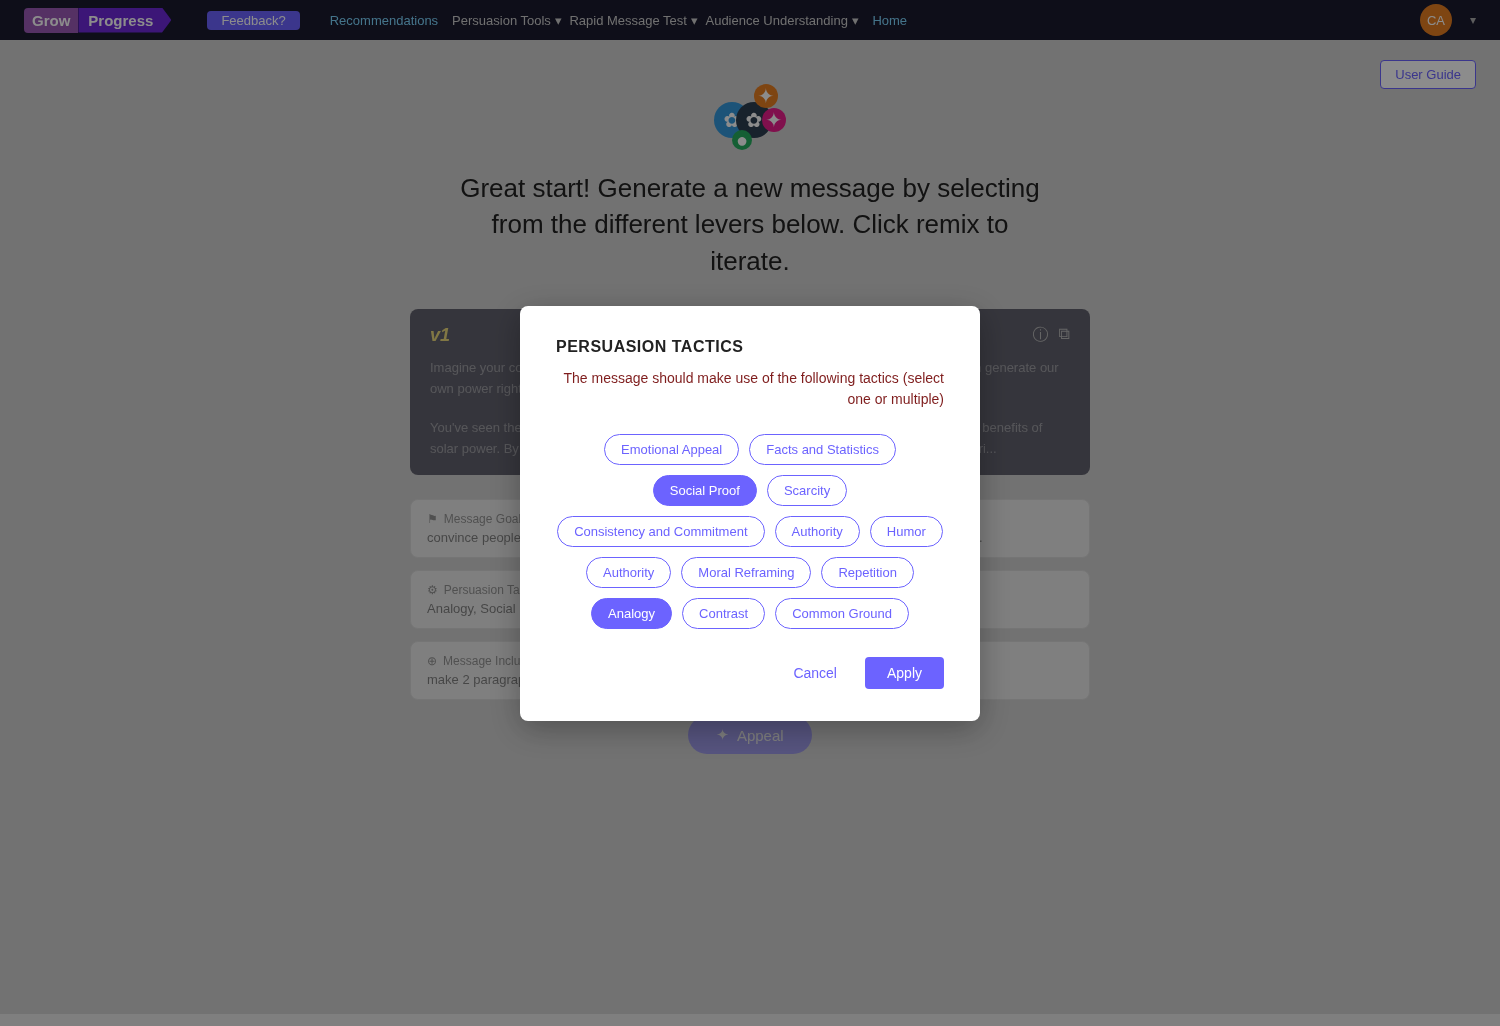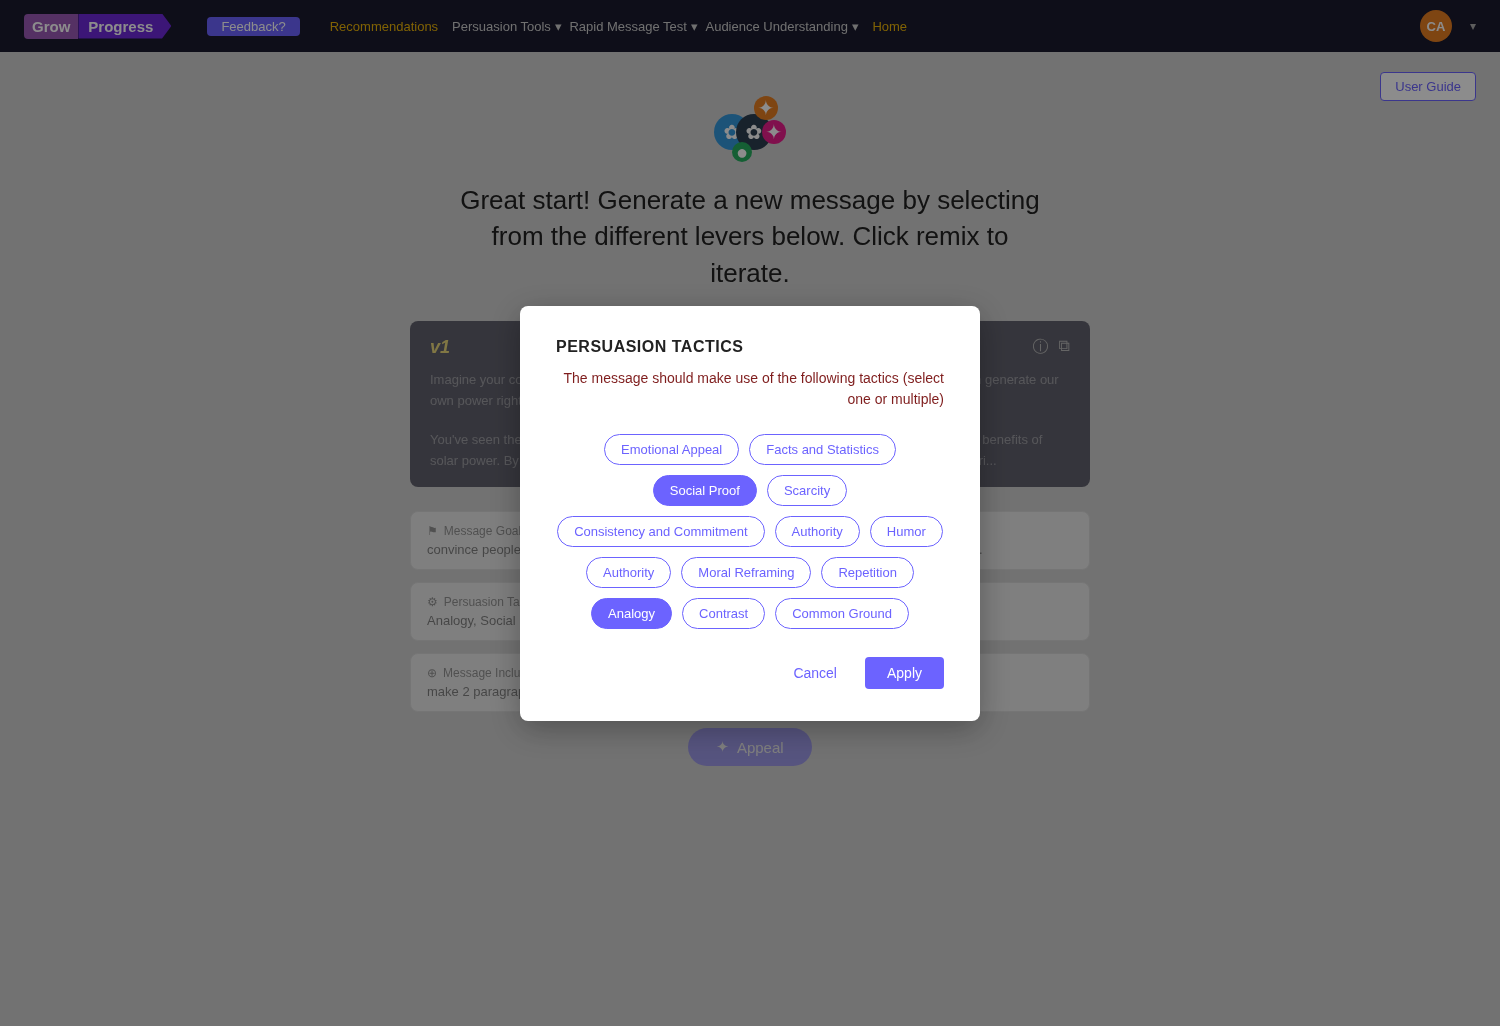--- a/index.html
+++ b/index.html
@@ -4,21 +4,21 @@
   <style>
     * { box-sizing: border-box; margin: 0; padding: 0; }
     body { font-family: -apple-system, BlinkMacSystemFont, 'Segoe UI', sans-serif; background: #e8e8e8; min-height: 100vh; }
 
     
     .navbar {
       background: #1a1a2e;
       display: flex;
       align-items: center;
       padding: 0 24px;
-      height: 52px;
+      height: 40px;
       gap: 16px;
     }
     .logo-wrap {
       display: flex;
       align-items: center;
       gap: 0;
       margin-right: 12px;
     }
     .logo-grow {
       background: #9b59b6;
@@ -49,39 +49,39 @@
       margin-left: 8px;
     }
     .nav-links {
       display: flex;
       align-items: center;
       gap: 8px;
       list-style: none;
       margin-left: 8px;
     }
     .nav-links li a {
-      color: #eab308;
+      color: #7dd3fc;
       text-decoration: none;
       font-size: 13px;
       padding: 4px 6px;
     }
     .nav-dropdown {
       color: #ccc;
       font-size: 13px;
       cursor: pointer;
       display: flex;
       align-items: center;
       gap: 4px;
     }
     .nav-avatar {
       width: 32px; height: 32px;
       background: #e67e22;
       border-radius: 50%;
       display: flex; align-items: center; justify-content: center;
-      color: white; font-weight: 700; font-size: 13px;
+      color: white; font-weight: 400; font-size: 13px;
       margin-left: auto;
       cursor: pointer;
     }
 
     
     .page-content {
       background: #d0d0d0;
       min-height: calc(100vh - 52px);
       padding: 24px;
       position: relative;

